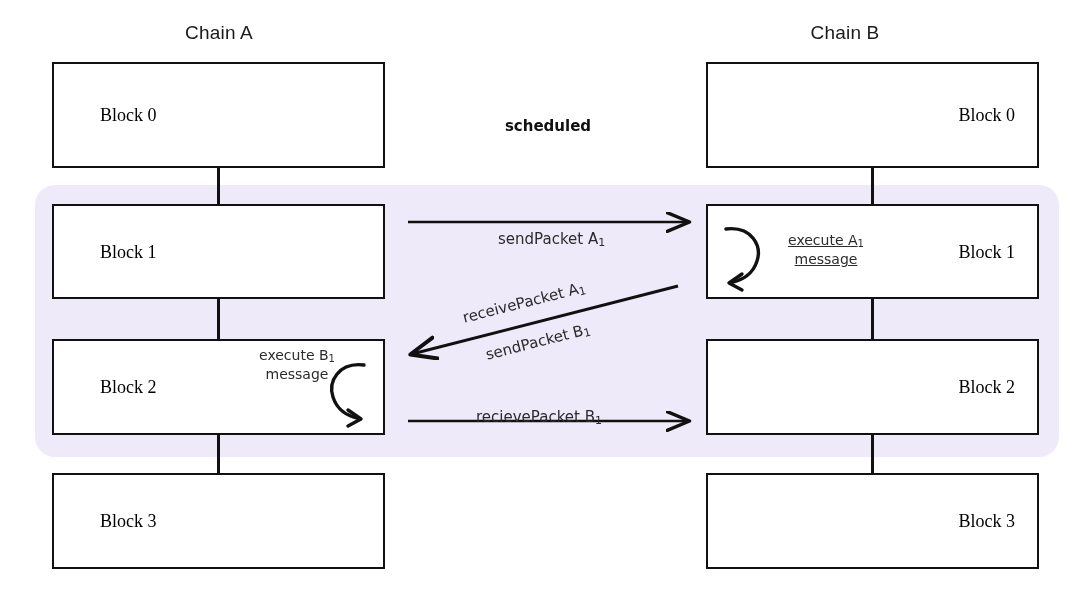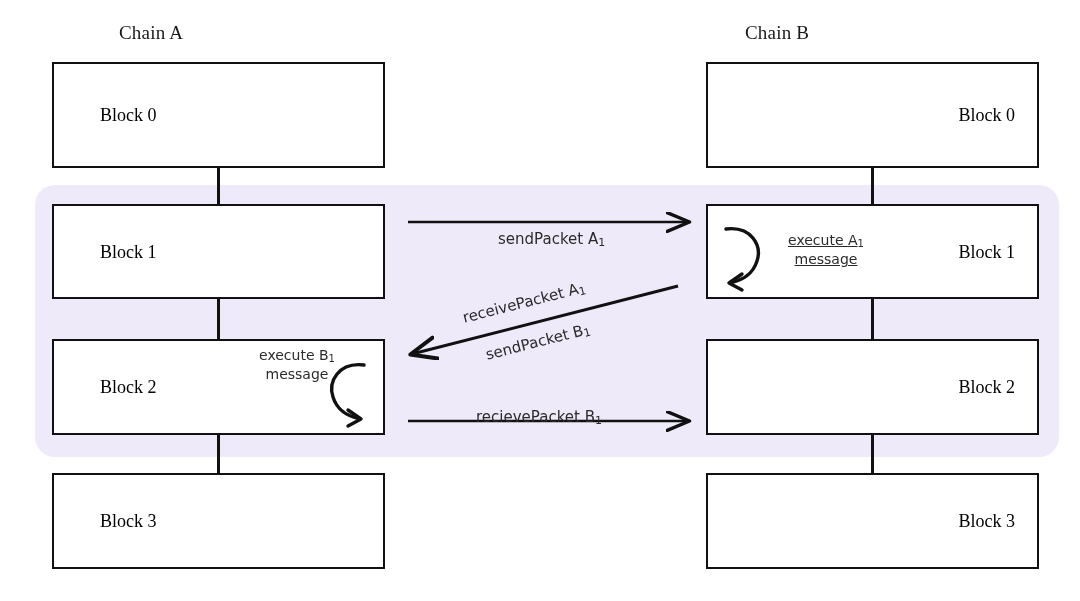--- a/index.html
+++ b/index.html
@@ -12,24 +12,25 @@
   }
   #canvas {
     position: relative;
     width: 1080px;
     height: 601px;
     background: #ffffff;
     overflow: hidden;
   }
   .chain-title {
     position: absolute;
-    font-family: Liberation Serif, serif;
+    font-family: Liberation Sans, sans-serif;
     font-size: 19px;
     color: #1a1a1a;
     letter-spacing: 0.2px;
+    text-align: center;
     white-space: nowrap;
   }
   .highlight-band {
     position: absolute;
     background: #EEEAFA;
     border-radius: 20px;
   }
   .block {
     position: absolute;
     box-sizing: border-box;
@@ -159,20 +160,21 @@
 
   <div class="block" style="left:706px; top:339px; width:333px; height:96px;">
     <span class="block-label right">Block 2</span>
   </div>
 
   <div class="block" style="left:706px; top:473px; width:333px; height:96px;">
     <span class="block-label right">Block 3</span>
   </div>
 
   <div class="seq-caption" style="left:448px; top:116px; width:200px;">
+    <div>scheduled</div>
   </div>
 
   <svg class="overlay" viewBox="0 0 1080 601">
     <defs>
       <marker id="ah" markerWidth="10" markerHeight="10" refX="8.4" refY="4" orient="auto" markerUnits="strokeWidth">
         <path d="M0.4,0.4 L9,4 L0.4,7.6" fill="none" stroke="#111111" stroke-width="1.3" stroke-linecap="round" stroke-linejoin="round"></path>
       </marker>
     </defs>
 
     <line x1="408" y1="222" x2="688" y2="222" stroke="#111111" stroke-width="2.6" marker-end="url(#ah)"></line>

